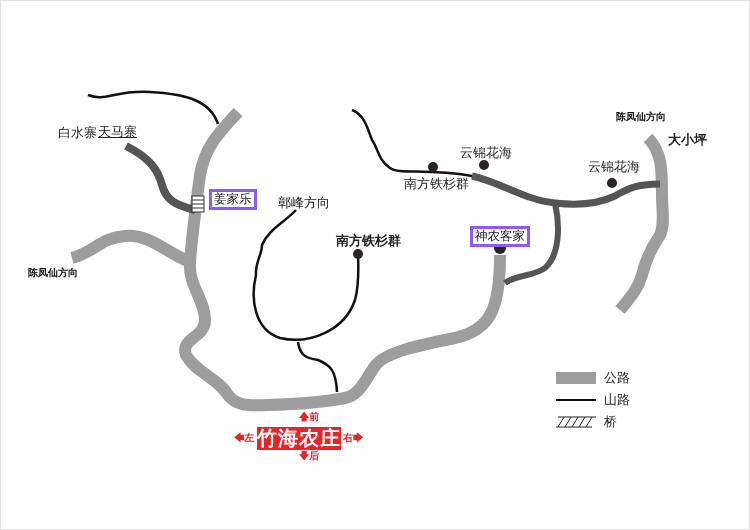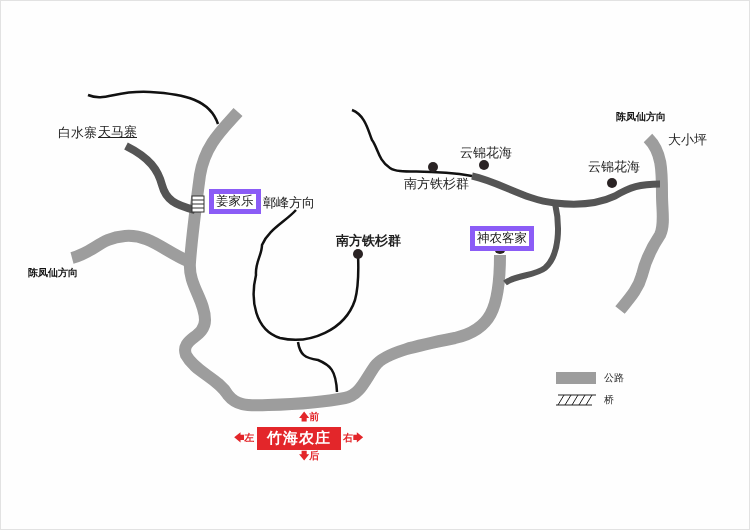--- a/index.html
+++ b/index.html
@@ -1,28 +1,28 @@
 <!DOCTYPE html>
 <html><head>
 <meta charset="utf-8">
 <style>
   html, body { margin: 0; padding: 0; background: #ffffff; }
   body { width: 750px; height: 530px; position: relative; overflow: hidden; font-family: "DejaVu Sans", "Liberation Sans", sans-serif; }
   .frame { position: absolute; left: 0; top: 0; width: 748px; height: 528px; border: 1px solid #e2e2e2; background: #fefefe; }
   svg.map { position: absolute; left: 0; top: 0; width: 750px; height: 530px; }
   .lbl { position: absolute; font-size: 13px; color: #222; white-space: nowrap; line-height: 1; }
   .lbl.bold { font-weight: bold; font-size: 10px; color: #111; }
-  .lbl.boxed { border: 5px solid #8b5cf6; background: #fff; padding: 1px 2px; font-size: 12.5px; }
+  .lbl.boxed { border: 3px solid #8b5cf6; background: #fff; padding: 1px 2px; font-size: 12.5px; }
   .dot { position: absolute; width: 10px; height: 10px; border-radius: 50%; background: #2a2324; }
-  .origin { position: absolute; left: 257px; top: 427px; width: 84px; height: 23px; background: #e3262a; color: #fff; font-weight: bold; font-size: 15px; text-align: center; line-height: 23px; letter-spacing: 1px; }
+  .origin { position: absolute; left: 257px; top: 427px; width: 84px; height: 23px; background: #e3262a; color: #fff; font-weight: bold; font-size: 20px; text-align: center; line-height: 23px; letter-spacing: 1px; }
   .dir { position: absolute; color: #e3262a; font-weight: bold; font-size: 10px; line-height: 1; white-space: nowrap; }
   .legend { position: absolute; left: 556px; top: 367px; }
   .leg-row { display: flex; align-items: center; height: 22px; }
   .leg-swatch { width: 40px; height: 12px; margin-right: 8px; }
-  .leg-text { font-size: 10px; color: #222; }
+  .leg-text { font-size: 13px; color: #222; }
 </style>
 </head>
 <body>
 
 <div class="frame"></div>
 
 <svg class="map" viewBox="0 0 750 530">
 
   <path d="M238 112 C222 130 205 145 200 175 C196 205 192 235 190 262 C188 285 205 300 205 320 C205 338 180 338 186 355 C195 372 218 378 228 395 C236 405 245 406 268 405 C300 404 325 402 345 398 C360 395 365 380 375 366 C385 352 420 345 455 338 C490 330 500 310 500 255" fill="none" stroke="#9d9d9d" stroke-width="12" stroke-linecap="butt"></path>
 
@@ -46,43 +46,47 @@
     <line x1="192" y1="200" x2="204" y2="200" stroke="#333" stroke-width="1"></line>
     <line x1="192" y1="204" x2="204" y2="204" stroke="#333" stroke-width="1"></line>
     <line x1="192" y1="208" x2="204" y2="208" stroke="#333" stroke-width="1"></line>
   </g>
 </svg>
 
 <div class="lbl" style="left:58px;top:78px;margin-top:48px;">白水寨</div>
 <div class="lbl" style="left:98px;top:125px;text-decoration:underline;">天马寨</div>
 <div class="lbl boxed" style="left:209px;top:189px;">姜家乐</div>
 <div class="lbl bold" style="left:28px;top:268px;">陈凤仙方向</div>
-<div class="lbl" style="left:263px;top:196px;">鄣峰方向</div>
+<div class="lbl" style="left:278px;top:196px;">鄣峰方向</div>
 <div class="lbl" style="left:336px;top:234px;font-weight:bold;">南方铁杉群</div>
 <div class="dot" style="left:353px;top:249px;"></div>
 <div class="lbl" style="left:404px;top:177px;">南方铁杉群</div>
 <div class="dot" style="left:428px;top:162px;"></div>
 <div class="lbl" style="left:460px;top:146px;">云锦花海</div>
 <div class="dot" style="left:479px;top:160px;"></div>
 <div class="lbl boxed" style="left:470px;top:226px;">神农客家</div>
 <div class="lbl bold" style="left:616px;top:112px;">陈凤仙方向</div>
-<div class="lbl" style="left:668px;top:133px;">大小坪</div>
+<div class="lbl" style="left:668px;top:133px;font-weight:bold;">大小坪</div>
 <div class="lbl" style="left:588px;top:160px;">云锦花海</div>
 <div class="dot" style="left:607px;top:178px;"></div>
 
 <div class="origin">竹海农庄</div>
 <div class="dir" style="left:299px;top:412px;"><span>🡅</span><span>前</span></div>
 <div class="dir" style="left:299px;top:451px;"><span>🡇</span><span>后</span></div>
 <div class="dir" style="left:234px;top:433px;"><span>🡄</span><span>左</span></div>
 <div class="dir" style="left:343px;top:433px;"><span>右</span><span>🡆</span></div>
 
 <div class="legend">
   <div class="leg-row">
     <div class="leg-swatch" style="background:#9d9d9d;"></div>
     <span class="leg-text">公路</span>
+  </div>
+  <div class="leg-row">
+    <div class="leg-swatch" style="height:2px;background:#111;"></div>
+    <span class="leg-text">山路</span>
   </div>
   <div class="leg-row">
     <svg width="40" height="12" style="margin-right:8px;">
       <line x1="0" y1="11" x2="36" y2="11" stroke="#222" stroke-width="1"></line>
       <line x1="2" y1="1" x2="40" y2="1" stroke="#222" stroke-width="1"></line>
       <line x1="2" y1="11" x2="8" y2="1" stroke="#222" stroke-width="1"></line>
       <line x1="9" y1="11" x2="15" y2="1" stroke="#222" stroke-width="1"></line>
       <line x1="16" y1="11" x2="22" y2="1" stroke="#222" stroke-width="1"></line>
       <line x1="23" y1="11" x2="29" y2="1" stroke="#222" stroke-width="1"></line>
       <line x1="30" y1="11" x2="36" y2="1" stroke="#222" stroke-width="1"></line>

